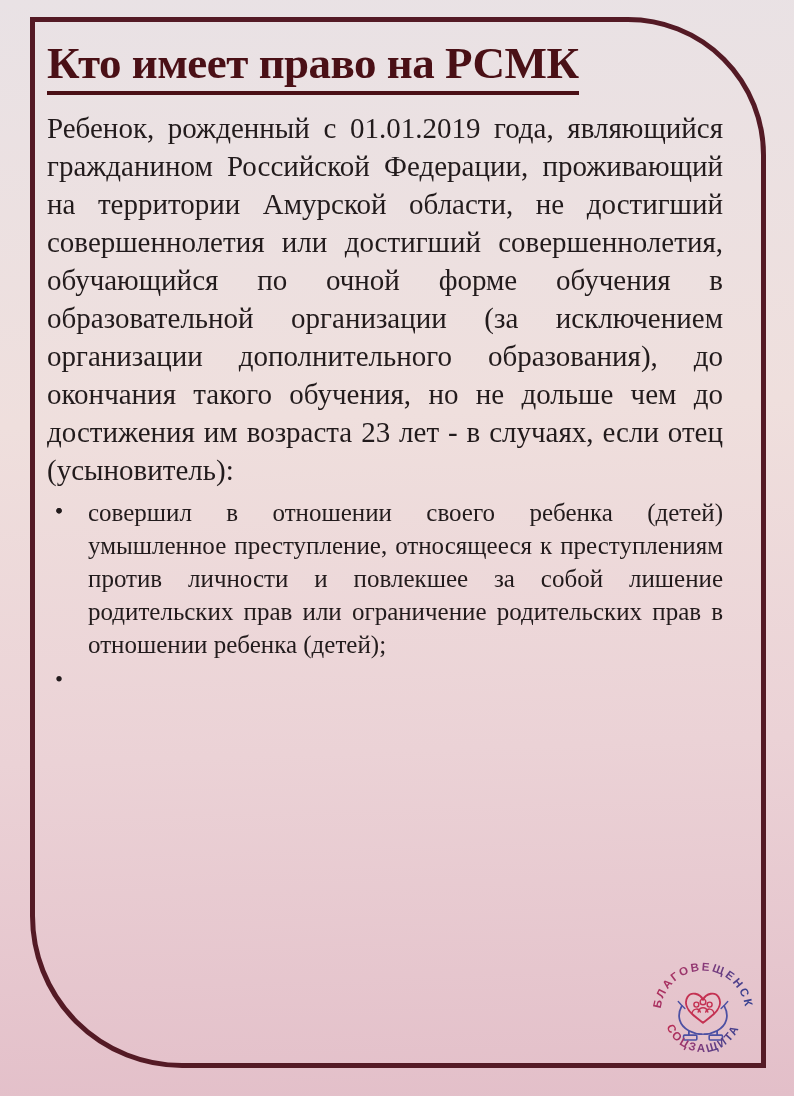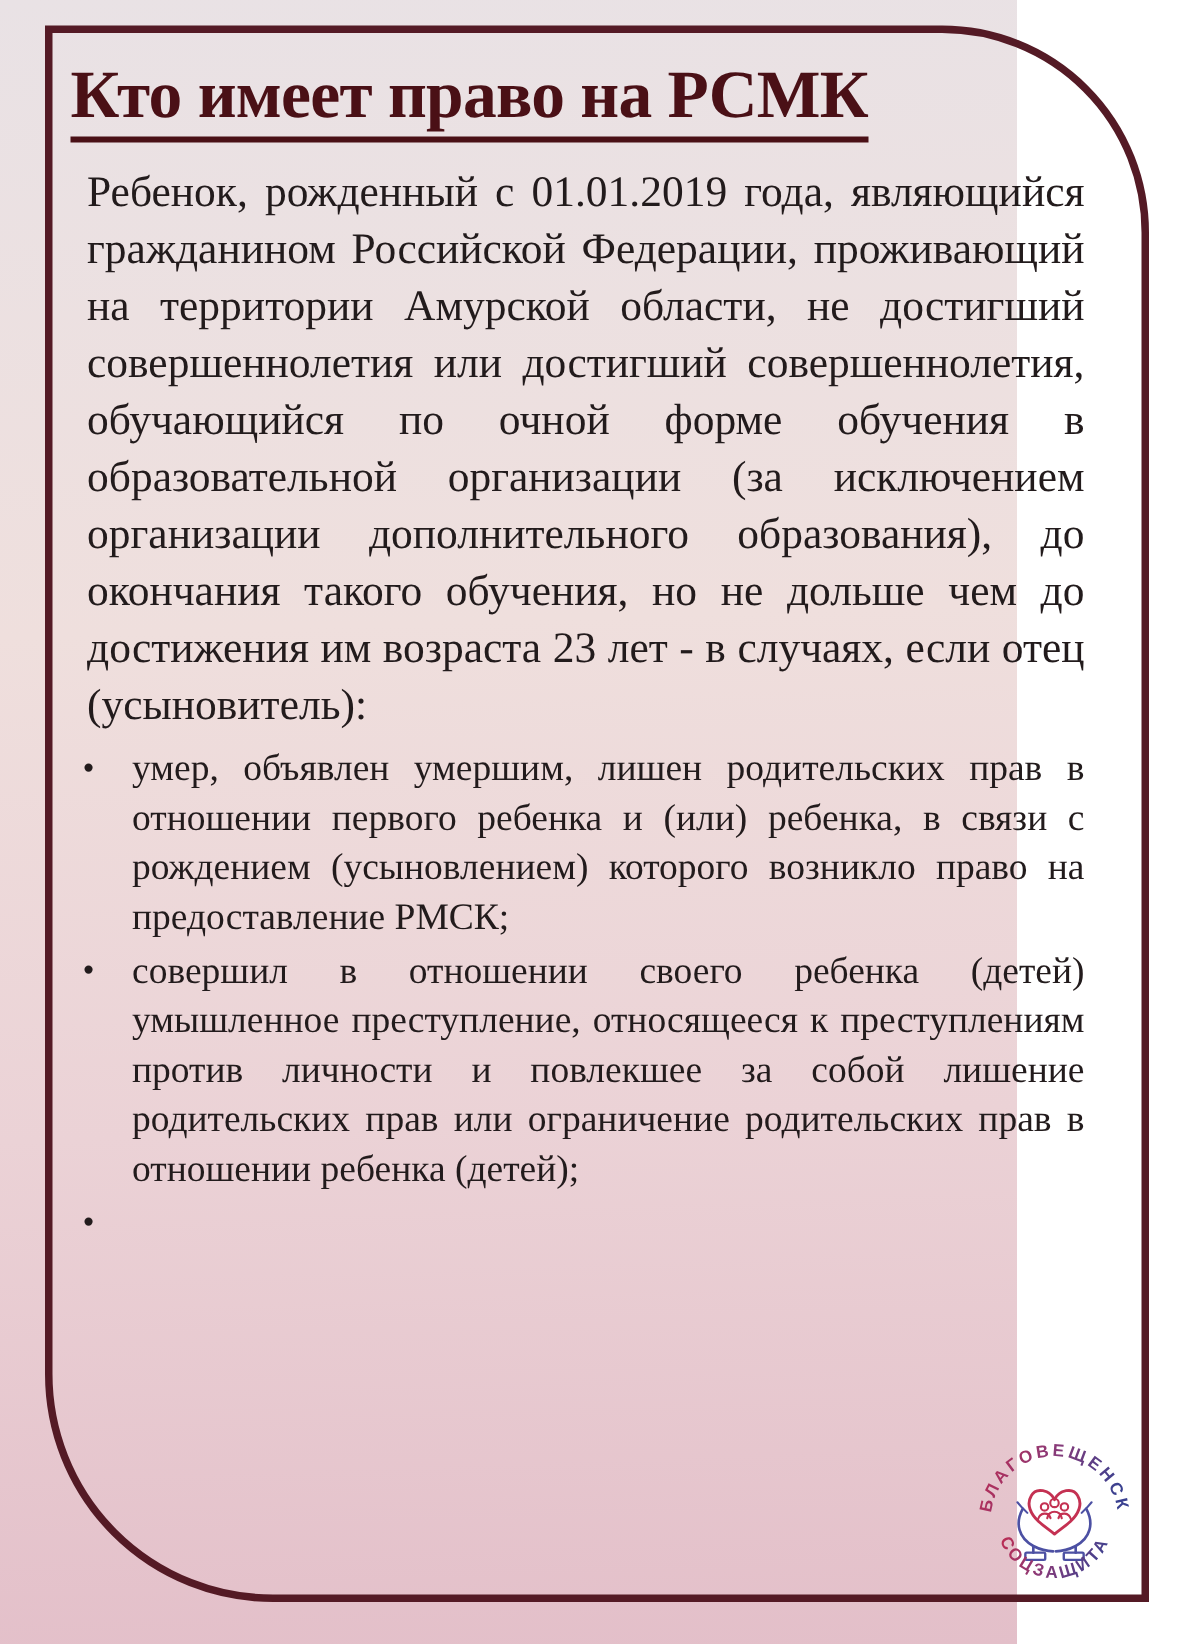--- a/index.html
+++ b/index.html
@@ -1,18 +1,18 @@
 <!DOCTYPE html>
 <html><head>
 <meta charset="utf-8">
 <style>
   html, body { margin: 0; padding: 0; overflow: hidden; }
   .page {
     position: relative;
-    width: 678px;
+    width: 794px;
     height: 1096px;
     background: linear-gradient(178deg, #e9e2e5 0%, #efdfdd 38%, #ebd2d6 68%, #e3bfc9 100%);
     font-family: "Liberation Serif", serif;
     color: #221b1c;
   }
   .frame {
     position: absolute;
     left: 30px; top: 17px;
     width: 736px; height: 1051px;
     box-sizing: border-box;
@@ -29,21 +29,21 @@
     margin: 0 0 10px 0;
     font-size: 45px;
     line-height: 1.12;
     font-weight: bold;
     color: #4a1016;
     border-bottom: 4px solid #4a1016;
     padding-bottom: 3px;
     letter-spacing: -0.5px;
   }
   .intro {
-    margin: 4px 0 0 11px;
+    margin: 4px 0 0 0;
     font-size: 29px;
     line-height: 38px;
     text-align: justify;
     text-align-last: left;
   }
   .bullets {
     margin: 7px 0 0 0;
     padding: 0;
     list-style: none;
     font-size: 25px;
@@ -82,21 +82,20 @@
   <div class="frame"></div>
 
   <div class="content">
     <h1 class="title">Кто имеет право на РСМК</h1>
 
     <p class="intro">Ребенок, рожденный с 01.01.2019 года, являющийся гражданином Российской Федерации, проживающий на территории Амурской области, не достигший совершеннолетия или достигший совершеннолетия, обучающийся по очной форме обучения в образовательной организации (за исключением организации дополнительного образования), до окончания такого обучения, но не дольше чем до достижения им возраста 23 лет - в случаях, если отец (усыновитель):</p>
 
     <ul class="bullets">
       <li>
         <span class="bullet-dot">•</span>
-        <span class="item-text">умер, объявлен умершим, лишен родительских прав в отношении первого ребенка и (или) ребенка, в связи с рождением (усыновлением) которого возникло право на предоставление РМСК;</span>
       </li>
       <li>
         <span class="bullet-dot">•</span>
         <span class="item-text">совершил в отношении своего ребенка (детей) умышленное преступление, относящееся к преступлениям против личности и повлекшее за собой лишение родительских прав или ограничение родительских прав в отношении ребенка (детей);</span>
       </li>
       <li class="ragged">
         <span class="bullet-dot">•</span>
       </li>
     </ul>
   </div>

